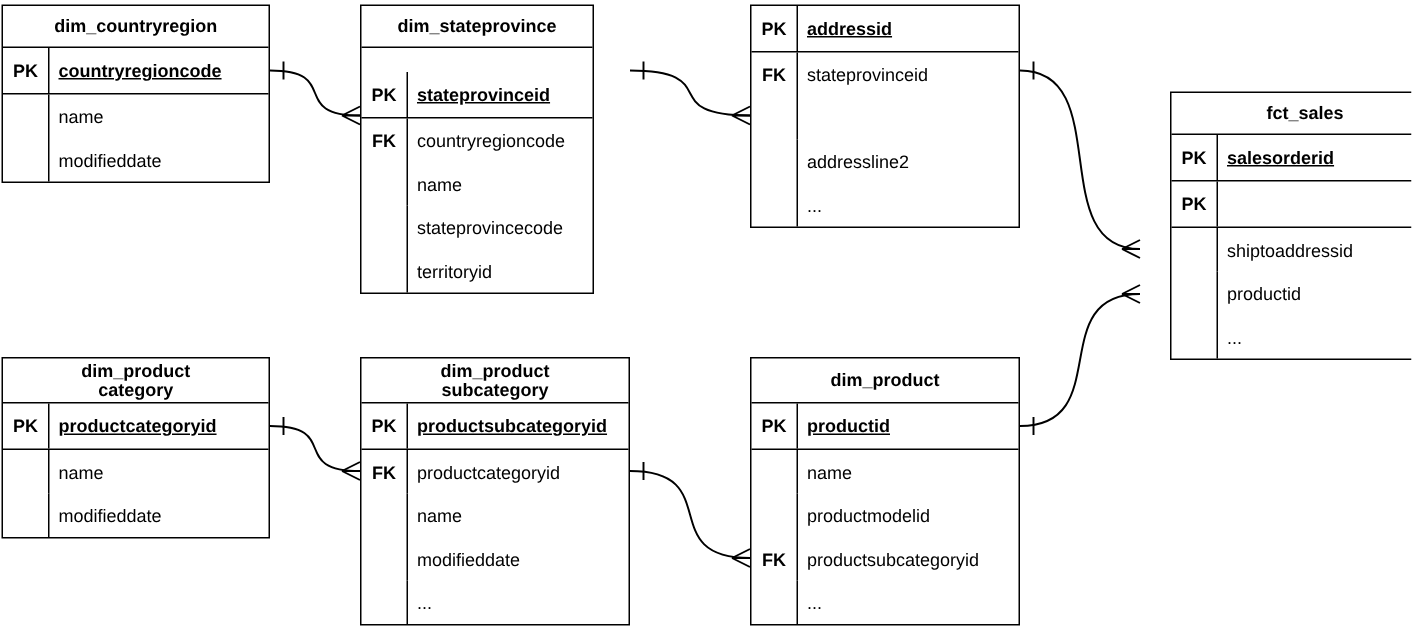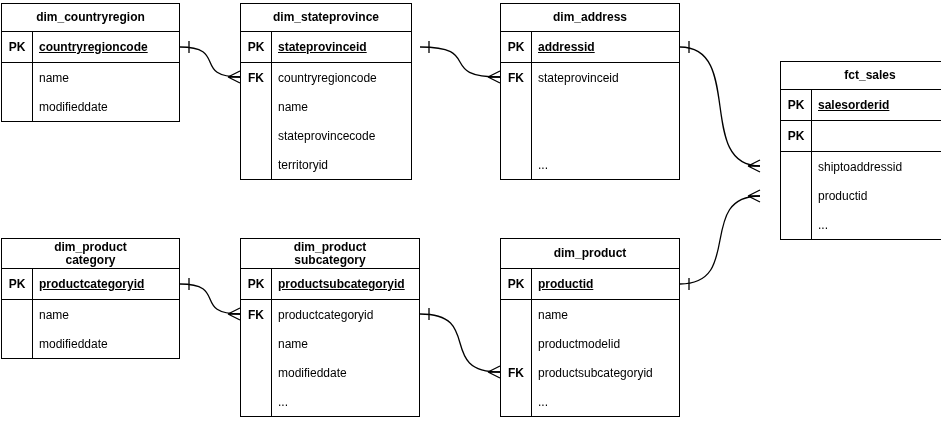--- a/index.html
+++ b/index.html
@@ -79,21 +79,21 @@
           <div class="key-cell"></div>
           <div class="field-cell">name</div>
         </div>
         <div class="frow">
           <div class="key-cell"></div>
           <div class="field-cell">modifieddate</div>
         </div>
       </div>
   </div>
 
-  <div class="entity" style="left:240px; top:3px; width:172px;">
+  <div class="entity" style="left:240px; top:3px; width:156px;gap:16px;">
     <div class="entity-title">dim_stateprovince</div>
     <div class="rows">
         <div class="frow pk">
           <div class="key-cell">PK</div>
           <div class="field-cell">stateprovinceid</div>
         </div>
         <div class="frow">
           <div class="key-cell">FK</div>
           <div class="field-cell">countryregioncode</div>
         </div>
@@ -106,35 +106,35 @@
           <div class="field-cell">stateprovincecode</div>
         </div>
         <div class="frow">
           <div class="key-cell"></div>
           <div class="field-cell">territoryid</div>
         </div>
       </div>
   </div>
 
   <div class="entity" style="left:500px; top:3px; width:180px;">
-    <div class="entity-title">dim_address</div>
     <div class="rows">
         <div class="frow pk">
           <div class="key-cell">PK</div>
           <div class="field-cell">addressid</div>
         </div>
         <div class="frow">
           <div class="key-cell">FK</div>
           <div class="field-cell">stateprovinceid</div>
         </div>
         <div class="frow">
           <div class="key-cell"></div>
         </div>
         <div class="frow">
           <div class="key-cell"></div>
+          <div class="field-cell">addressline2</div>
         </div>
         <div class="frow">
           <div class="key-cell"></div>
           <div class="field-cell">...</div>
         </div>
       </div>
   </div>
 
   <div class="entity" style="left:760px; top:61px; width:180px;margin-left:20px;">
     <div class="entity-title">fct_sales</div>

